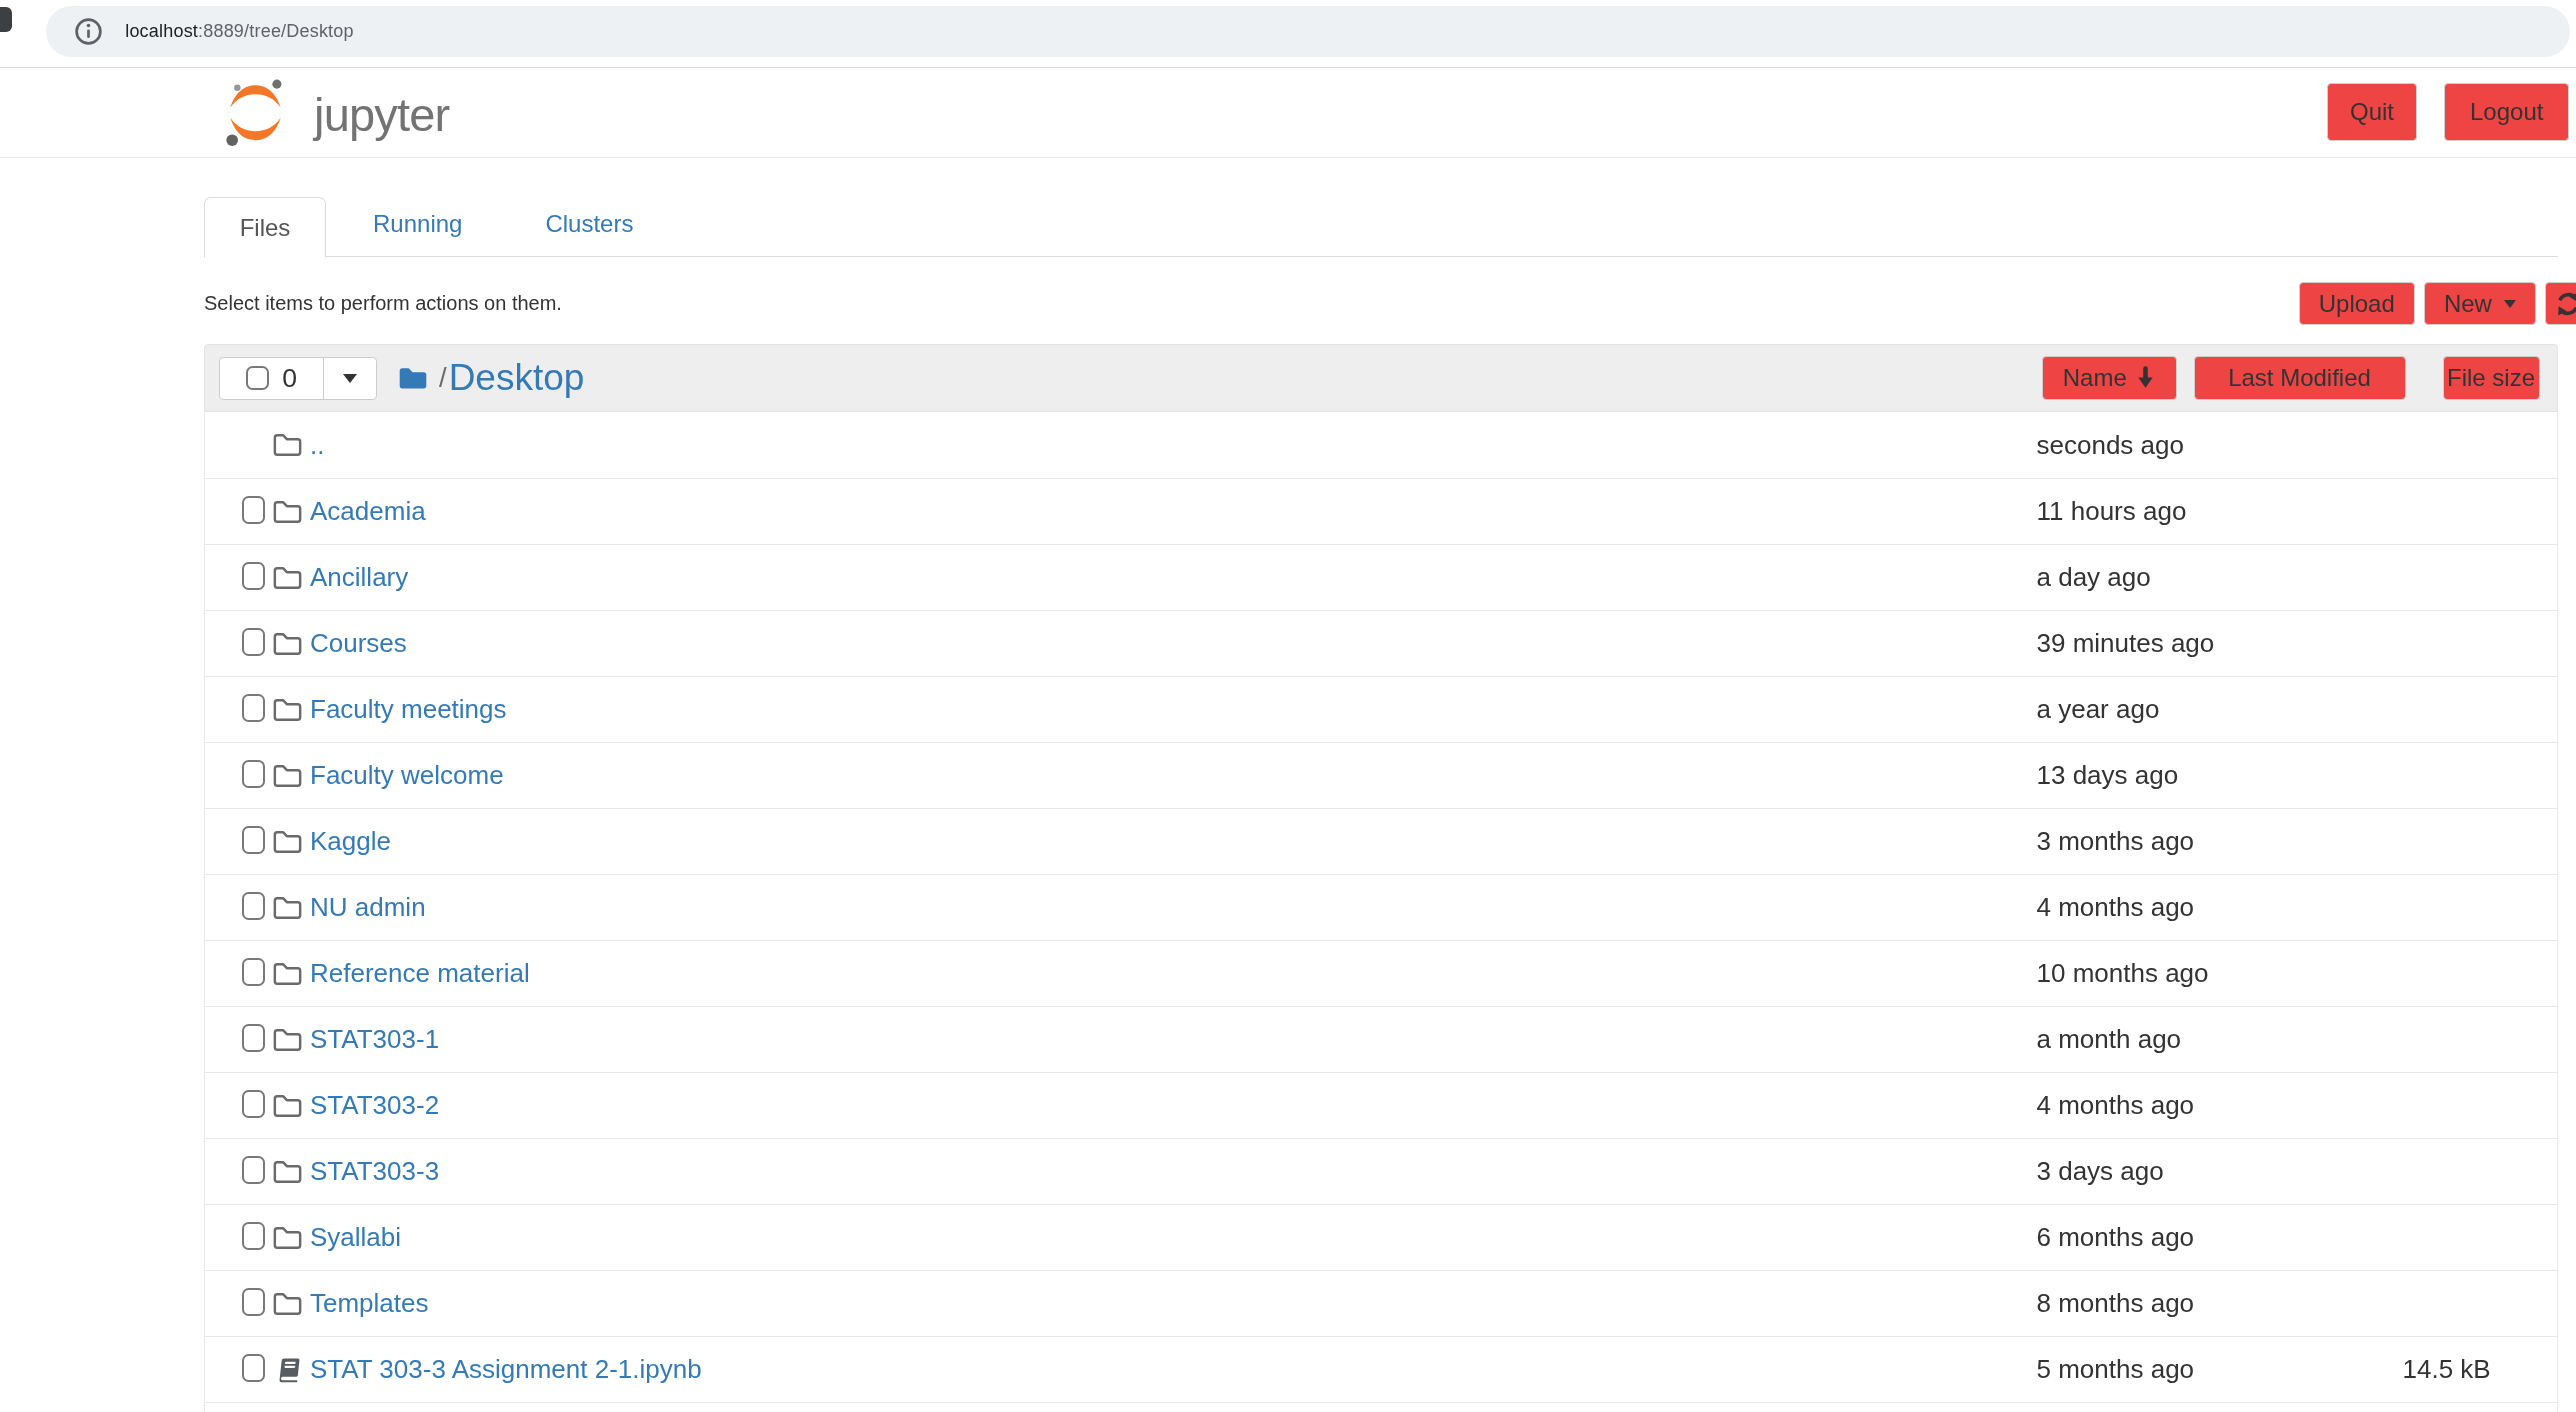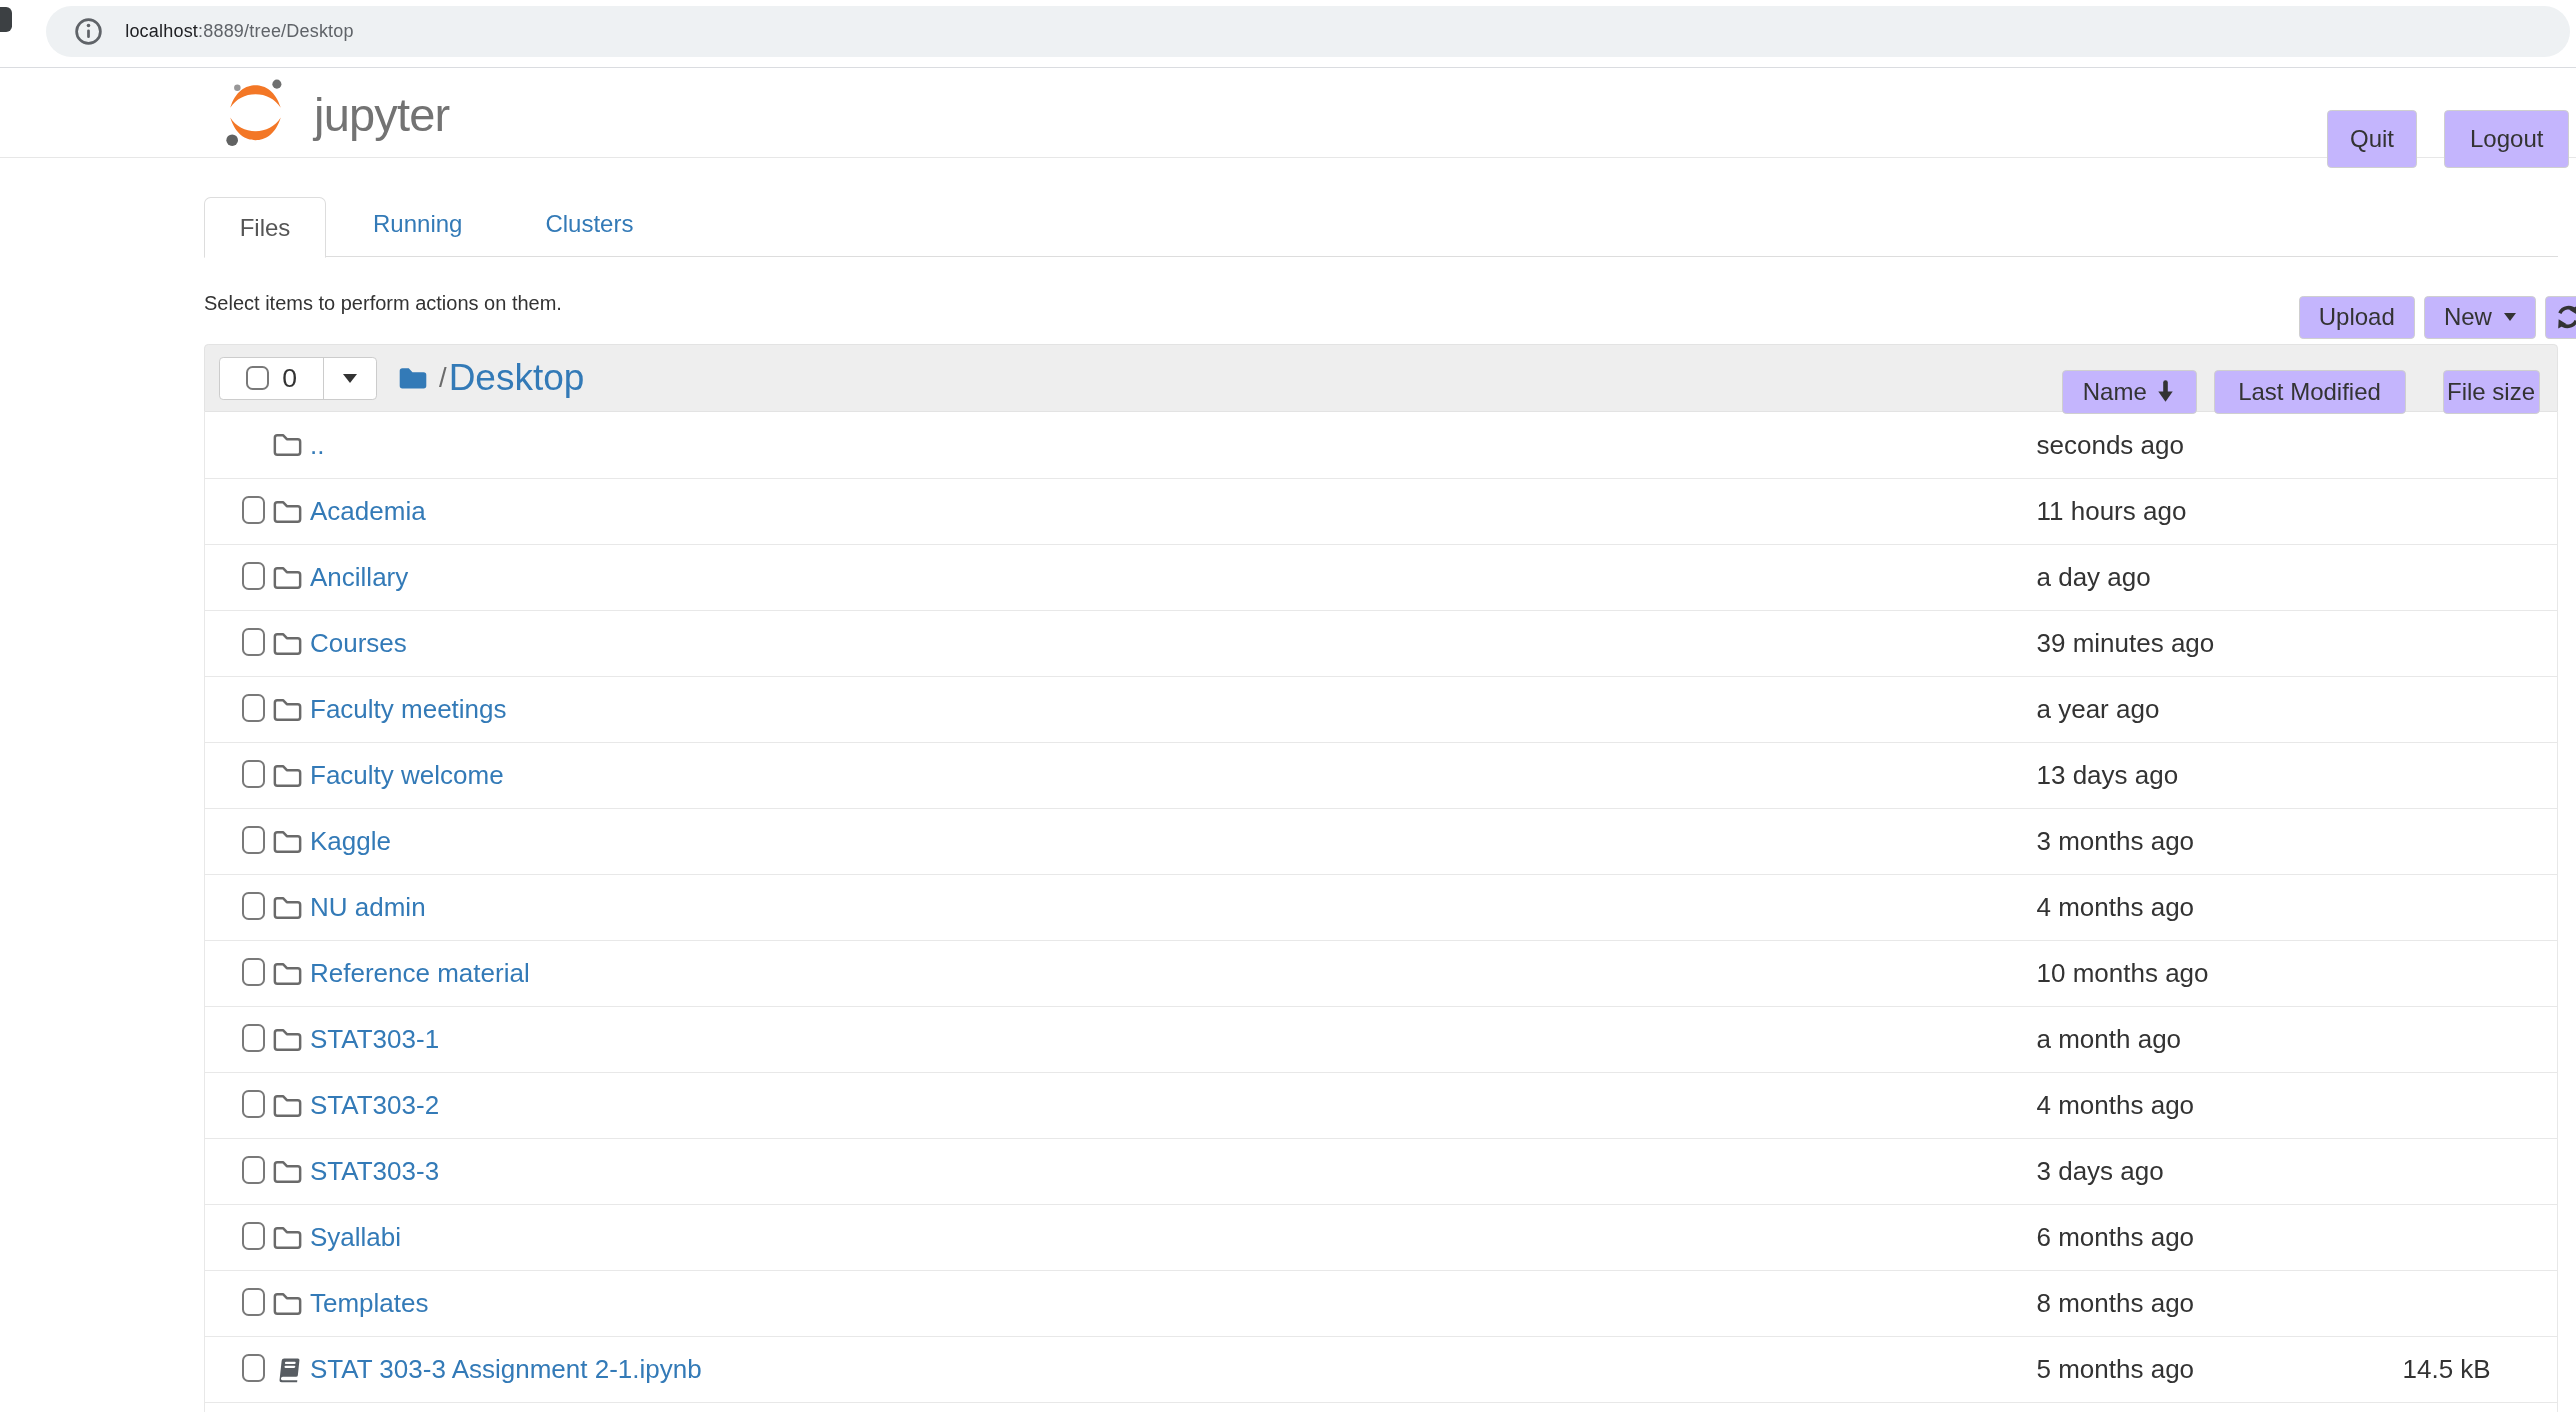--- a/index.html
+++ b/index.html
@@ -19,23 +19,23 @@
   .url .rest { color: #5f6368; }
 
   
   .site-header { position: relative; height: 90px; background: #fff;
     border-bottom: 1.7px solid #e7e7e7; }
   .logo { position: absolute; left: 223px; top: 10px; display: flex;
     align-items: center; cursor: pointer; }
   .logo-tx { font-size: 47px; color: #737373; margin-left: 26px; letter-spacing: -0.8px; }
   .hdr-btns { position: absolute; right: 6.6px; top: 15px; display: flex; gap: 27.4px; }
 
-  .btn { background: #c4b5fd; border: 1.7px solid #cfcfcf; border-radius: 4.2px;
+  .btn { background: #ef4444; border: 1.7px solid #cfcfcf; border-radius: 4.2px;
     color: #333; font-size: 24px; font-family: inherit; cursor: pointer;
-    display: inline-flex; align-items: center; justify-content: center; margin-top: 27px; }
+    display: inline-flex; align-items: center; justify-content: center; }
   .hdr-btns .btn { height: 58px; padding: 0 25px; }
   .hdr-btns .btn:first-child { padding: 0 21.6px; }
 
   
   .content { position: absolute; left: 204px; top: 158px; width: 2371px; }
 
   .tabbar { display: flex; align-items: flex-end; margin-top: 39px;
     border-bottom: 1.7px solid #ddd; width: 2354px; }
   .tab { font-size: 24px; }
   .tab.active { width: 122px; height: 61px; background: #fff; color: #555;
@@ -72,21 +72,21 @@
   .cnt { font-size: 26.6px; color: #333; }
   .cb { width: 23px; height: 24px; border: 2.5px solid #797979; border-radius: 6.6px;
     background: #fff; display: inline-block; cursor: pointer; }
   .crumb-folder { margin-left: 20px; display: inline-flex; cursor: pointer; }
   .crumb-sep { margin-left: 10px; font-size: 27.4px; color: #6b6b6b; }
   .crumb-cur { margin-left: 2px; font-size: 37px; font-weight: normal; color: #337ab7; }
   .sorts { margin-left: auto; display: flex; align-items: center; border-radius: 18px; }
   .sorts .btn { height: 44px; font-size: 24px; }
   .btn.sortname { width: 135px; margin-right: 16.6px; padding: 0 8.3px; }
   .sortarrow { display: inline-flex; margin-left: 8.3px; }
-  .btn.sortmod { width: 192px; margin-right: 37px; }
+  .btn.sortmod { width: 212px; margin-right: 37px; }
   .btn.sortsize { width: 97px; }
 
   .rows { border-left: 1.7px solid #e8e8e8; border-right: 1.7px solid #e8e8e8;
     width: 2354px; }
   .frow { height: 66px; border-top: 1.7px solid #e8e8e8; display: grid;
     grid-template-columns: 23px 45px 1fr 366px 137px; align-items: center;
     padding: 0 17.5px 0 37px; }
   .frow:first-child { border-top: none; }
   .iccell { display: flex; justify-content: flex-end; padding-right: 7.5px; }
   .fname { font-size: 26px; color: #337ab7; text-decoration: none; cursor: pointer;

